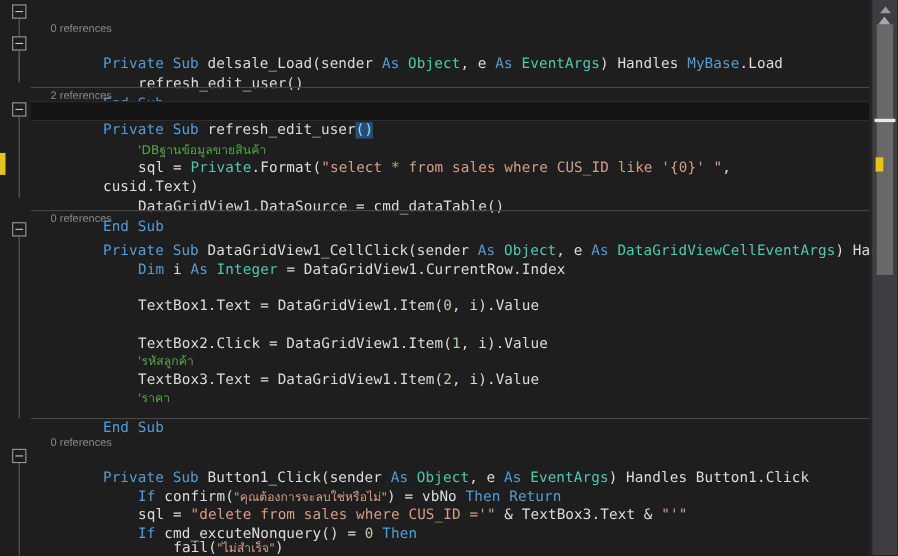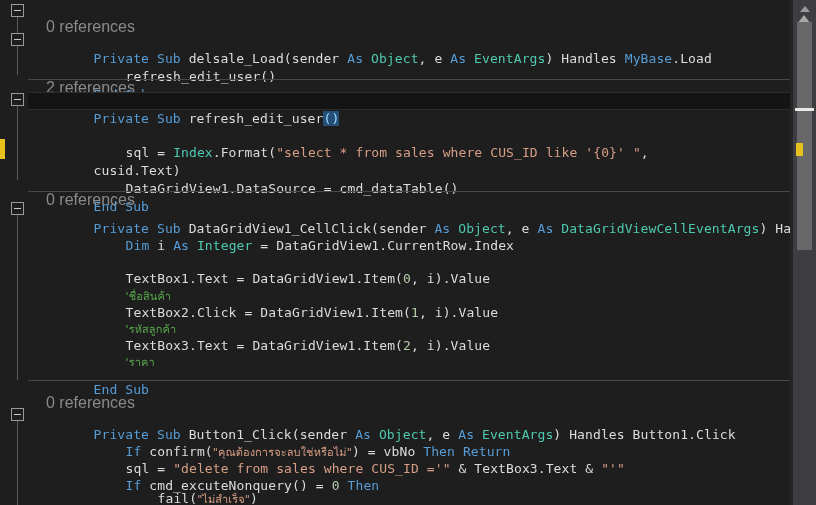--- a/index.html
+++ b/index.html
@@ -80,21 +80,21 @@
     font-size: 13px;
     color: #d4d4d4;
     letter-spacing: 0.1px;
   }
   .coderef {
     position: absolute;
     left: 0;
     height: 14px;
     line-height: 14px;
     white-space: pre;
-    font-size: 16px;
+    font-size: 10px;
     color: #8a8a8a;
     font-family: "Liberation Sans", sans-serif;
   }
   .sep {
     position: absolute;
     left: 28px;
     width: 765px;
     height: 1px;
     background: #484848;
   }
@@ -223,23 +223,26 @@
     <div class="sep" style="top:79px;"></div>
 
     <div class="coderef" style="top:81px;left:46px;">2 references</div>
 
     <div class="cur-line-hl" style="top:92px;"></div>
 
     <div class="code-line" style="top:92px;left:46px;">
       <span class="kw">Private Sub </span><span class="pln">refresh_edit_user</span><span class="bracket-sel">()</span>
     </div>
 
+    <div class="code-line" style="top:110px;left:78px;">
+      <span class="cmt thai">'DBฐานข้อมูลขายสินค้า</span>
+    </div>
 
     <div class="code-line" style="top:126px;left:78px;">
-      <span class="pln">sql = </span><span class="typ">Index</span><span class="pln">.Format(</span><span class="str">"select * from sales where CUS_ID like '{0}' "</span><span class="pln">,</span>
+      <span class="pln">sql = </span><span class="typ">Private</span><span class="pln">.Format(</span><span class="str">"select * from sales where CUS_ID like '{0}' "</span><span class="pln">,</span>
     </div>
 
     <div class="code-line" style="top:144px;left:46px;">
       <span class="pln">cusid.Text)</span>
     </div>
 
     <div class="code-line" style="top:162px;left:78px;">
       <span class="pln">DataGridView1.DataSource = cmd_dataTable()</span>
     </div>
 
@@ -256,23 +259,20 @@
 
     <div class="code-line" style="top:219px;left:78px;">
       <span class="kw">Dim </span><span class="pln">i </span><span class="kw">As </span><span class="typ">Integer</span><span class="pln"> = DataGridView1.CurrentRow.Index</span>
     </div>
 
 
     <div class="code-line" style="top:252px;left:78px;">
       <span class="pln">TextBox1.Text = DataGridView1.Item(</span><span class="num">0</span><span class="pln">, i).Value</span>
     </div>
 
-    <div class="code-line" style="top:269px;left:78px;">
-      <span class="cmt thai">'ชื่อสินค้า</span>
-    </div>
 
     <div class="code-line" style="top:286px;left:78px;">
       <span class="pln">TextBox2.Click = DataGridView1.Item(</span><span class="num">1</span><span class="pln">, i).Value</span>
     </div>
 
     <div class="code-line" style="top:302px;left:78px;">
       <span class="cmt thai">'รหัสลูกค้า</span>
     </div>
 
     <div class="code-line" style="top:319px;left:78px;">

